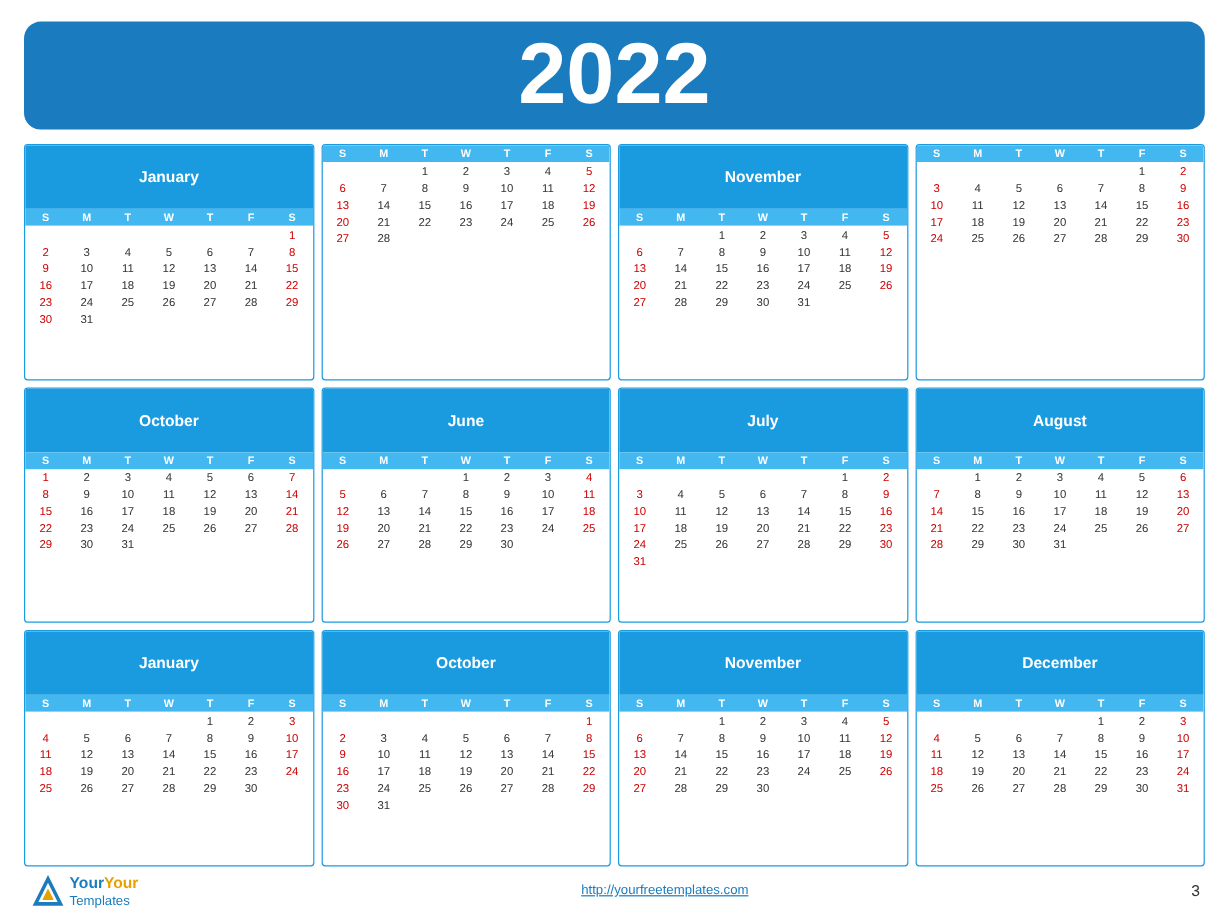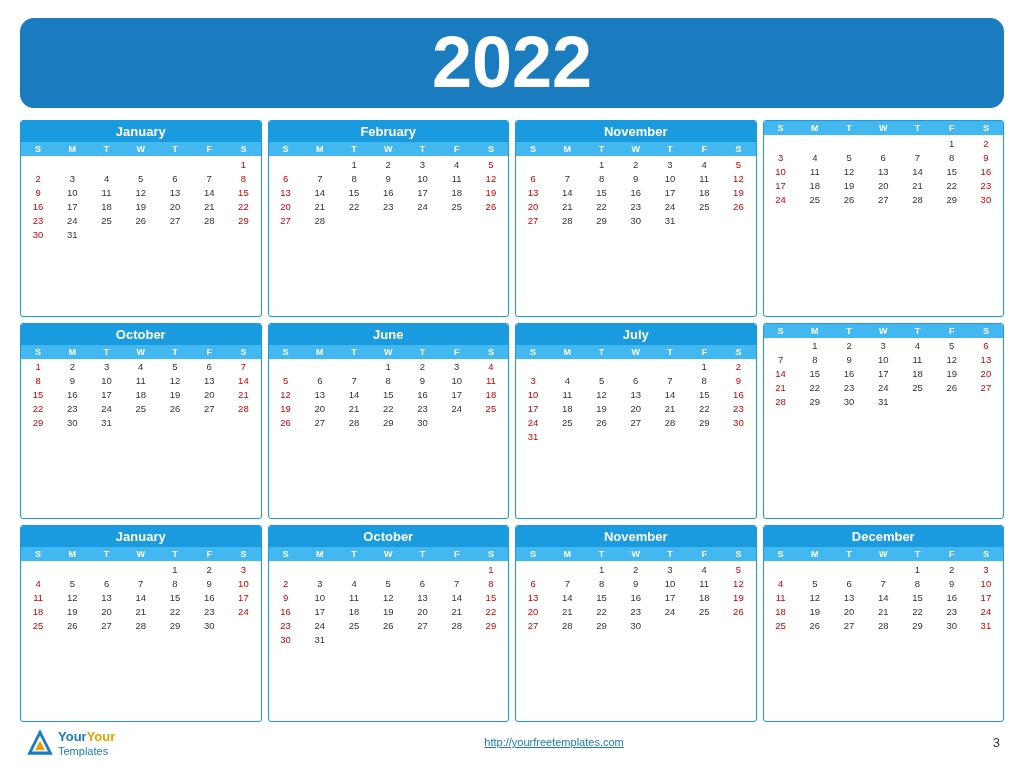--- a/index.html
+++ b/index.html
@@ -42,21 +42,21 @@
       overflow: hidden;
       display: flex;
       flex-direction: column;
     }
     .month-header {
       background: #1a9be0;
       color: #fff;
       text-align: center;
       font-size: 13px;
       font-weight: bold;
-      padding: 3px 0;
+      padding: 19px 0;
     }
     .dow-header {
       background: #43b8f0;
       display: grid;
       grid-template-columns: repeat(7, 1fr);
       text-align: center;
     }
     .dow-header span {
       font-size: 9px;
       font-weight: bold;
@@ -153,21 +153,20 @@
           <div class="day">25</div>
           <div class="day">26</div>
           <div class="day">27</div>
           <div class="day">28</div>
           <div class="day saturday">29</div>
           <div class="day sunday">30</div>
           <div class="day">31</div>
         </div>
       </div>
       <div class="month-block">
-        <div class="month-header">February</div>
         <div class="dow-header">
           <span>S</span>
           <span>M</span>
           <span>T</span>
           <span>W</span>
           <span>T</span>
           <span>F</span>
           <span>S</span>
         </div>
         <div class="days-grid">
@@ -434,20 +433,21 @@
           <div class="day">25</div>
           <div class="day">26</div>
           <div class="day">27</div>
           <div class="day">28</div>
           <div class="day">29</div>
           <div class="day saturday">30</div>
           <div class="day sunday">31</div>
         </div>
       </div>
       <div class="month-block">
+        <div class="month-header">August</div>
         <div class="dow-header">
           <span>S</span>
           <span>M</span>
           <span>T</span>
           <span>W</span>
           <span>T</span>
           <span>F</span>
           <span>S</span>
         </div>
         <div class="days-grid">

